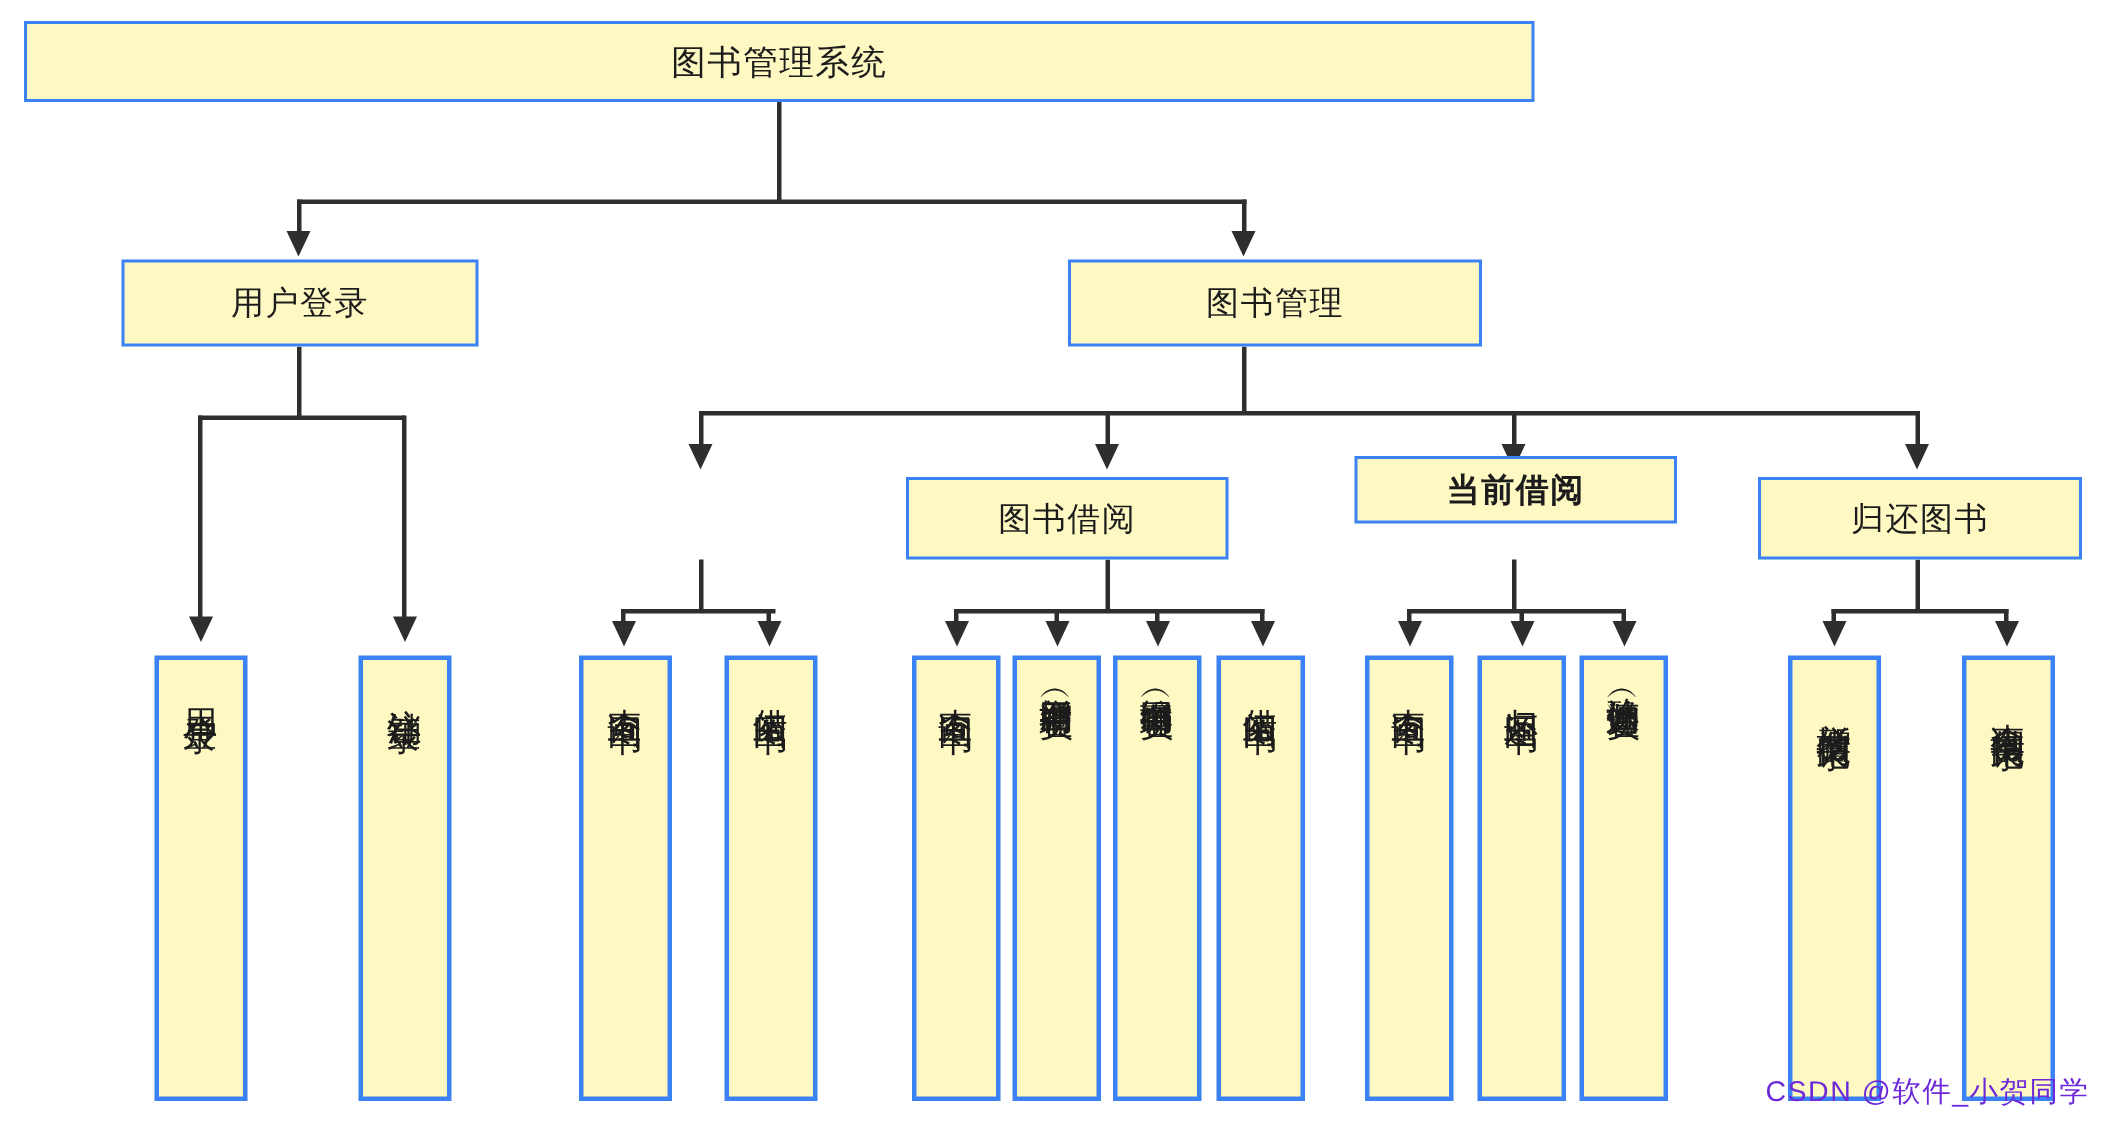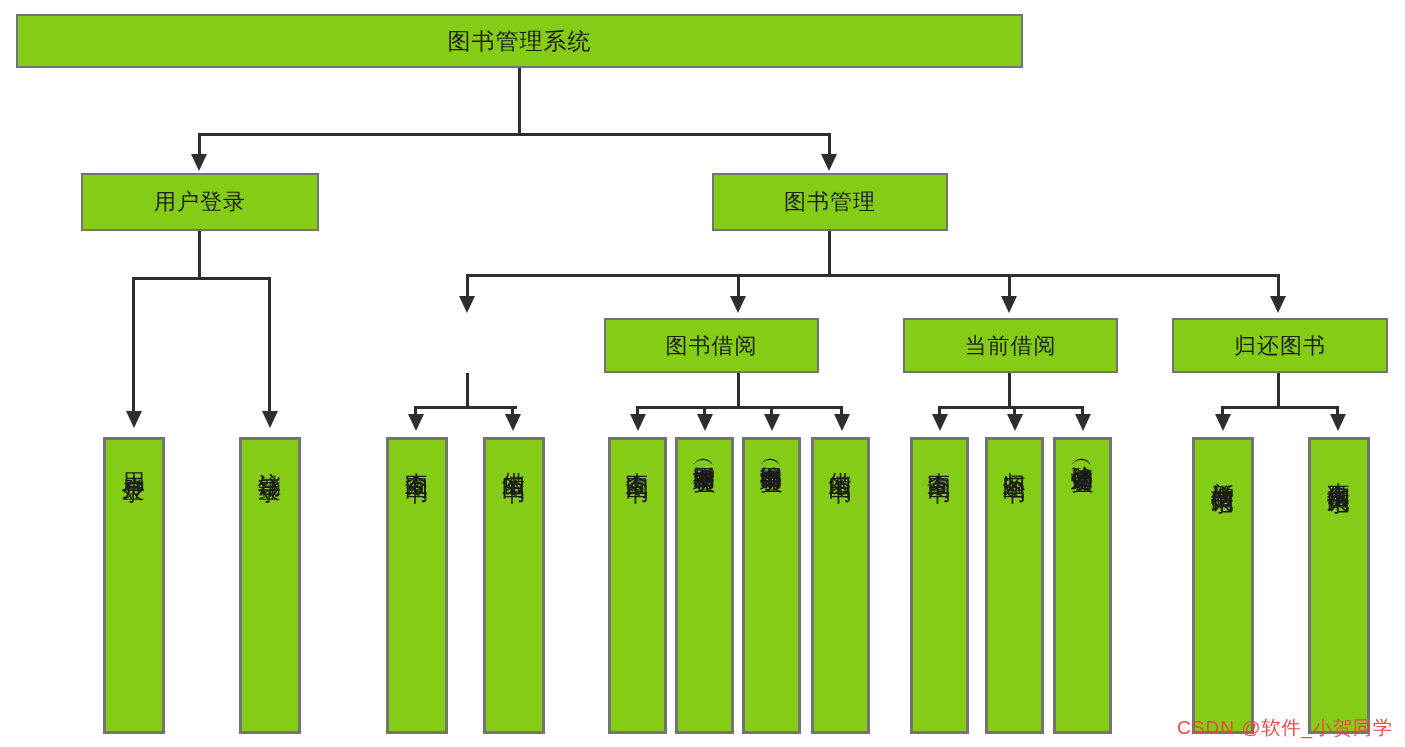--- a/index.html
+++ b/index.html
@@ -12,22 +12,22 @@
     position:relative;
     width:1405px;
     height:747px;
     background:#ffffff;
     overflow:hidden;
   }
   
   .node{
     position:absolute;
     box-sizing:border-box;
-    background:#84cc16;
-    border:2px solid #737373;
+    background:#fef9c3;
+    border:2px solid #3b82f6;
     display:flex;
     align-items:center;
     justify-content:center;
     z-index:3;
   }
   .node .label{
     font-size:22px;
     line-height:1.25;
     letter-spacing:1px;
     color:#1c1c1c;
@@ -65,21 +65,21 @@
     border-right:8px solid transparent;
     border-top:17px solid #2e2e2e;
     z-index:2;
   }
   
   #watermark{
     position:absolute;
     right:12px;
     bottom:6px;
     font-size:19px;
-    color:#ef4444;
+    color:#6d28d9;
     letter-spacing:1px;
     z-index:6;
     white-space:nowrap;
     pointer-events:none;
   }
 </style>
 </head>
 <body>
 
 <div id="canvas">
@@ -144,30 +144,30 @@
   <div class="arrow" style="left:1330px;top:414px;"></div>
 
   <div class="node root" style="left:16px;top:14px;width:1007px;height:54px;">
     <span class="label">图书管理系统</span>
   </div>
 
   <div class="node" style="left:81px;top:173px;width:238px;height:58px;">
     <span class="label">用户登录</span>
   </div>
 
-  <div class="node" style="left:712px;top:173px;width:236px;height:58px;">
+  <div class="node" style="left:712px;top:173px;width:276px;height:58px;">
     <span class="label">图书管理</span>
   </div>
 
 
   <div class="node" style="left:604px;top:318px;width:215px;height:55px;">
     <span class="label">图书借阅</span>
   </div>
 
-  <div class="node" style="left:903px;top:318px;width:215px;height:55px;">
+  <div class="node" style="left:903px;top:304px;width:215px;height:45px;font-weight:bold;">
     <span class="label">当前借阅</span>
   </div>
 
   <div class="node" style="left:1172px;top:318px;width:216px;height:55px;">
     <span class="label">归还图书</span>
   </div>
 
   <div class="node leaf" style="left:103px;top:437px;width:62px;height:297px;">
     <span class="label">用户登录</span>
   </div>

